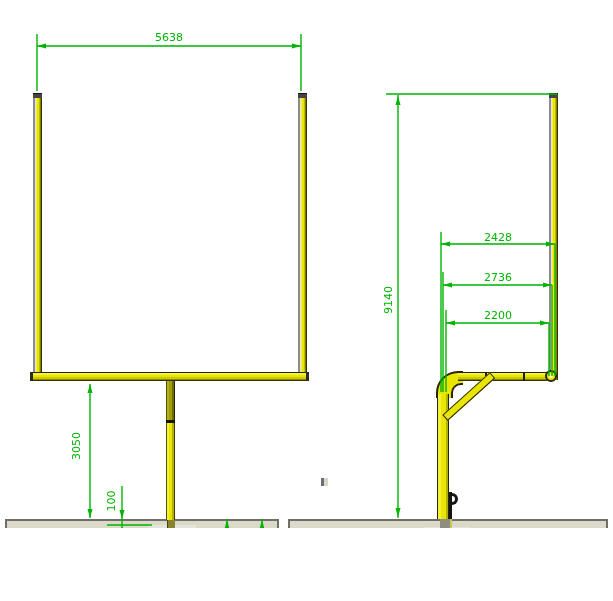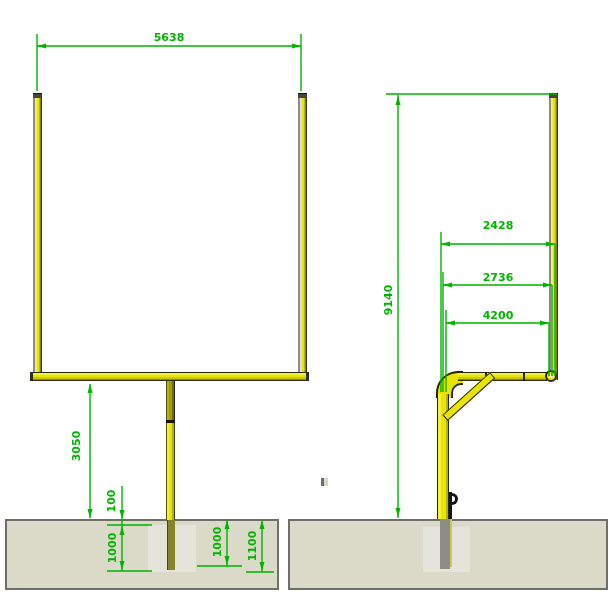--- a/index.html
+++ b/index.html
@@ -1,17 +1,17 @@
 <!DOCTYPE html>
 <html><head>
 <meta charset="utf-8">
 <style>
   html,body{margin:0;padding:0;background:#fff;}
-  .stage{position:relative;width:613px;height:601px;background:#ffffff;overflow:hidden;
-         font-family:"DejaVu Sans",sans-serif;font-weight:bold;}
+  .stage{position:relative;width:613px;height:528px;background:#ffffff;overflow:hidden;
+         font-family:"DejaVu Sans",sans-serif;}
   .abs{position:absolute;}
   
   .dim-text{position:absolute;color:#00b400;font-size:11px;line-height:16px;height:16px;
             text-align:center;white-space:nowrap;}
   .rot{transform:rotate(-90deg);}
   
   .upright{width:9px;
     background:linear-gradient(to right,#8b8b8b 0 2px,#e3e3e3 2px 3px,#f4f13c 3px 4px,
       #e9e500 4px 6px,#bdb900 6px 7px,#7f7c00 7px 8px,#33330a 8px 9px);}
   .cap{position:absolute;top:0;left:0;right:0;height:4px;background:#46453c;border-top:1px solid #151515;}
@@ -130,17 +130,17 @@
     </g>
   </svg>
 
   <div class="dim-text" style="left:149px;top:30px;width:40px;">5638</div>
   <div class="dim-text rot" style="left:57px;top:438px;width:40px;">3050</div>
   <div class="dim-text rot" style="left:92px;top:493px;width:40px;">100</div>
   <div class="dim-text rot" style="left:93px;top:540px;width:40px;">1000</div>
   <div class="dim-text rot" style="left:198px;top:534px;width:40px;">1000</div>
   <div class="dim-text rot" style="left:233px;top:538px;width:40px;">1100</div>
   <div class="dim-text rot" style="left:369px;top:292px;width:40px;">9140</div>
-  <div class="dim-text" style="left:476px;top:218px;width:44px;">2428</div>
+  <div class="dim-text" style="left:476px;top:230px;width:44px;">2428</div>
   <div class="dim-text" style="left:476px;top:270px;width:44px;">2736</div>
-  <div class="dim-text" style="left:476px;top:308px;width:44px;">4200</div>
+  <div class="dim-text" style="left:476px;top:308px;width:44px;">2200</div>
 
 </div>
 
 </body></html>

